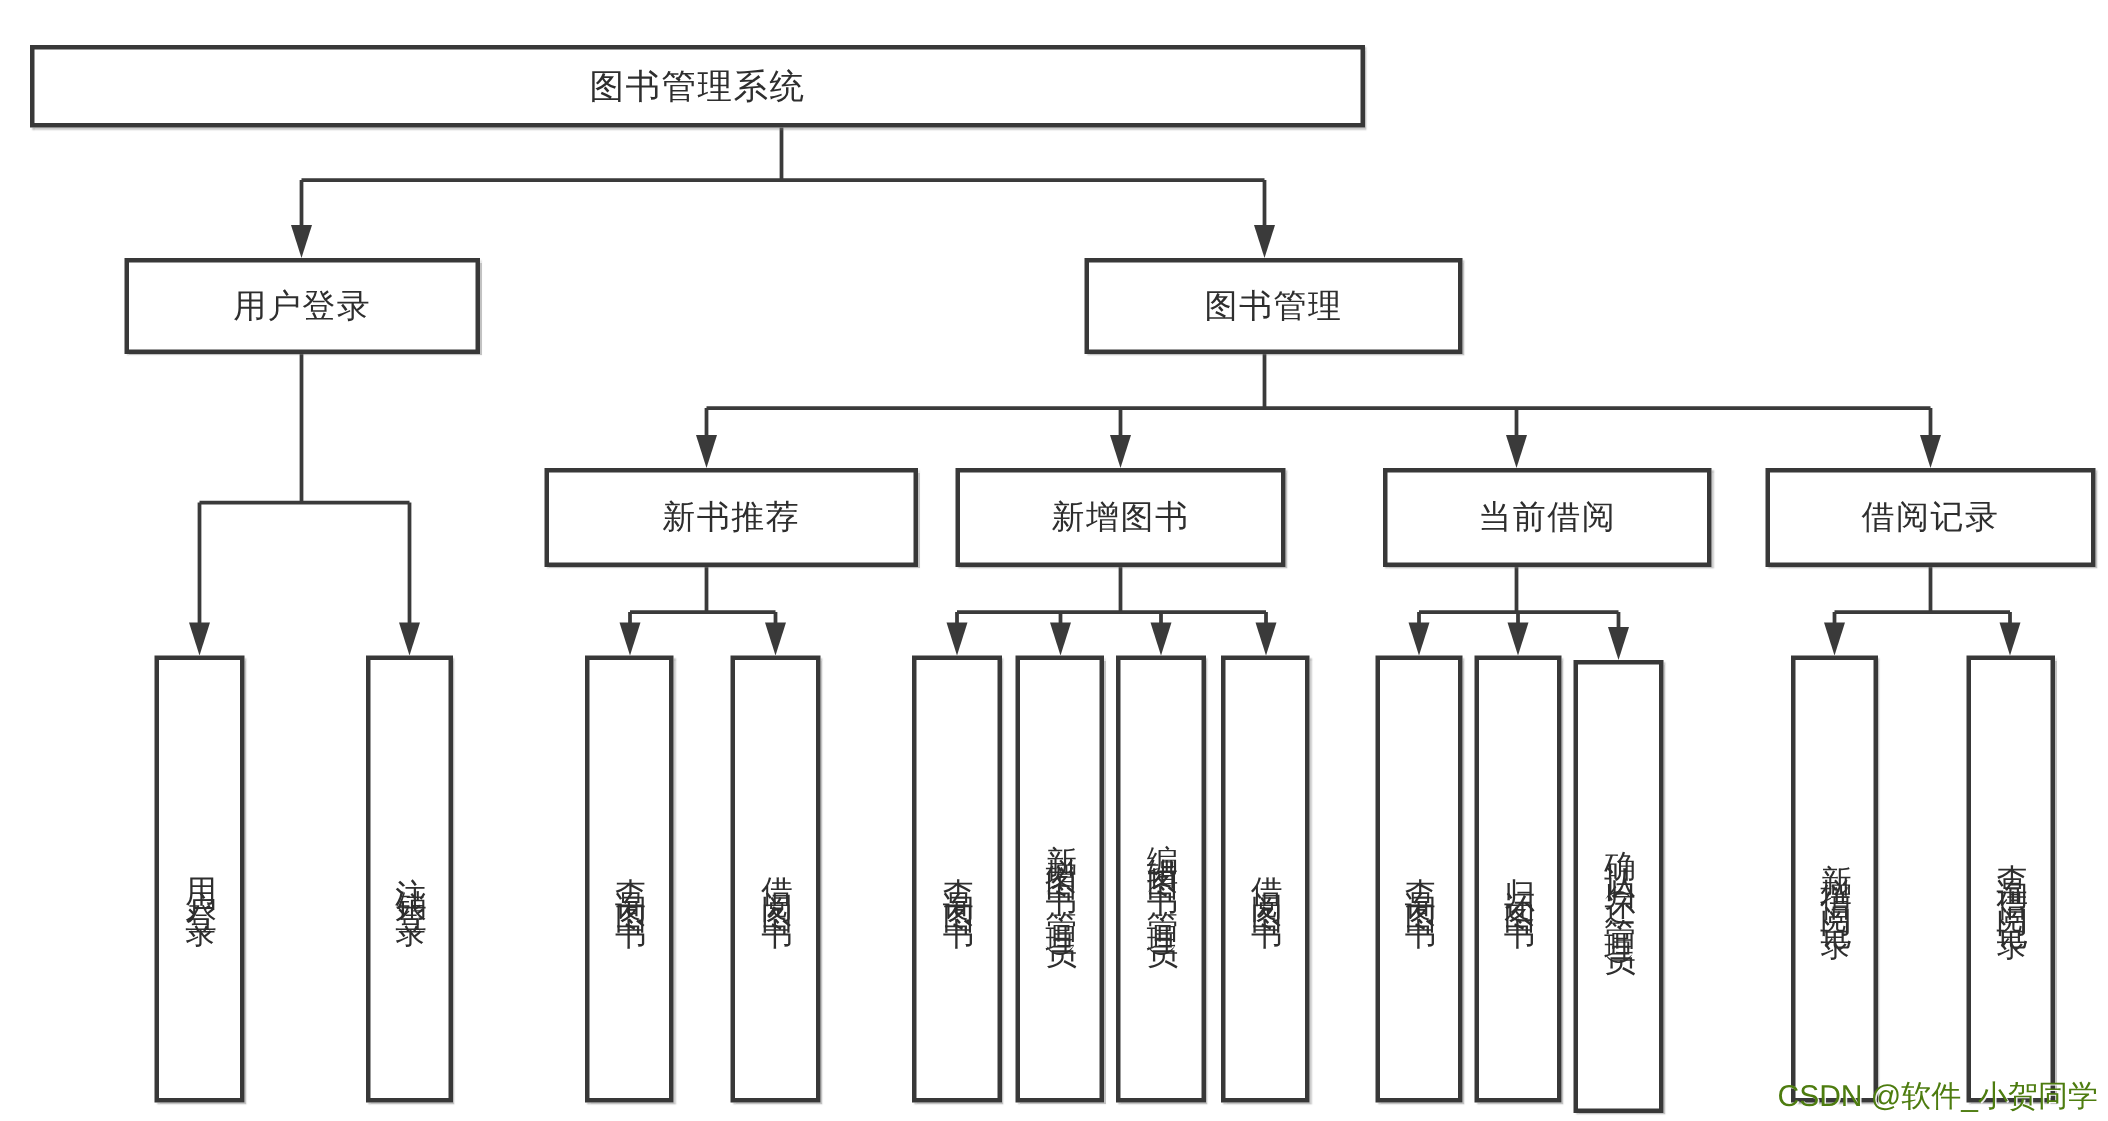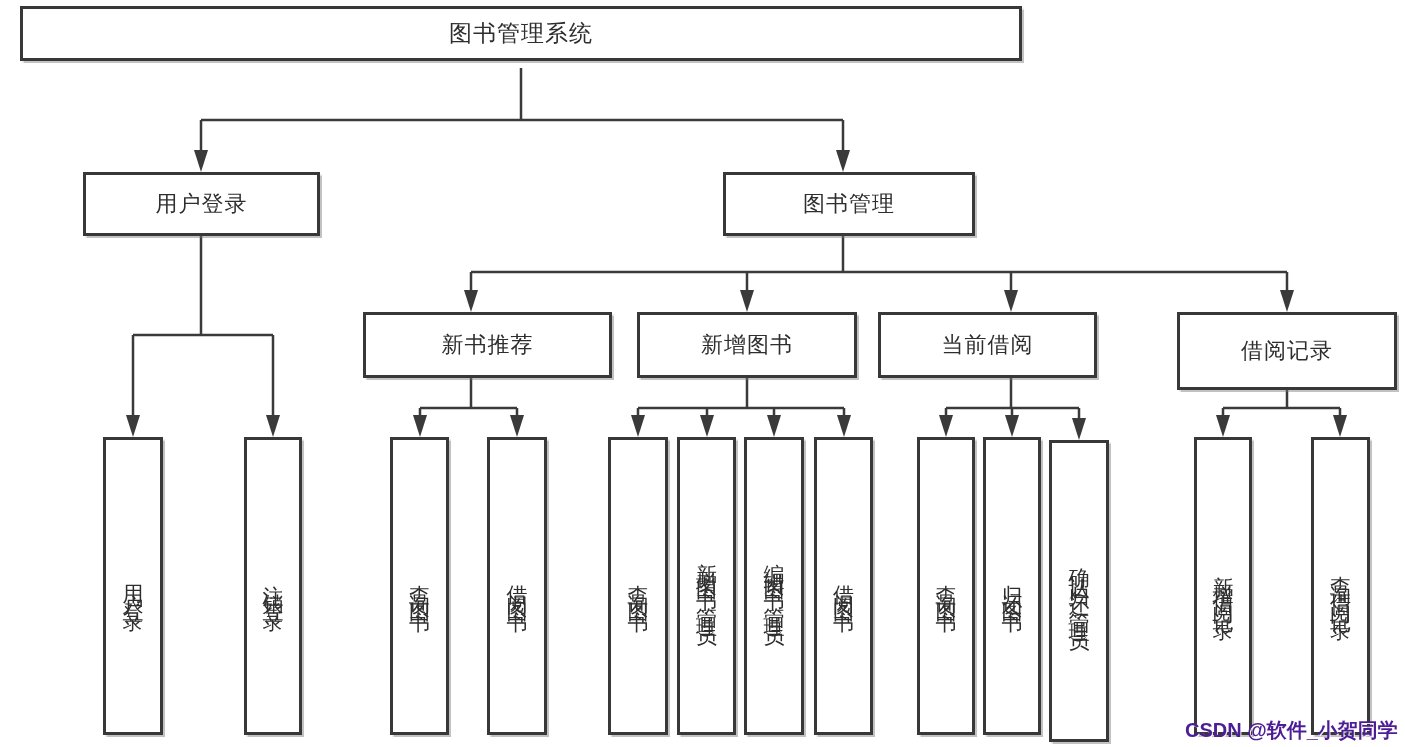--- a/index.html
+++ b/index.html
@@ -36,24 +36,23 @@
     text-orientation:mixed;
     font-size:21px;
     letter-spacing:9px;
     color:#2e2e2e;
   }
   .watermark{
     position:absolute;
     left:1185px;top:717px;
     z-index:3;
     font-size:20px;
-    color:#4c1d95;
+    color:#4d7c0f;
     text-shadow:1px 1px 0 rgba(255,255,255,0.9);
     white-space:nowrap;
-    font-weight:bold;
   }
 </style>
 </head>
 <body>
 
 <div class="canvas">
 
   <svg class="links" width="1405" height="747" viewBox="0 0 1405 747">
     <g stroke="#3a3a3a" stroke-width="2.5" fill="none">
       <path d="M521,68 V120 M201,120 H843 M201,120 V154 M843,120 V154"></path>
@@ -80,41 +79,41 @@
       <polygon points="767,415 781,415 774,437"></polygon>
       <polygon points="837,415 851,415 844,437"></polygon>
       <polygon points="939,415 953,415 946,437"></polygon>
       <polygon points="1005,415 1019,415 1012,437"></polygon>
       <polygon points="1072,418 1086,418 1079,440"></polygon>
       <polygon points="1216,415 1230,415 1223,437"></polygon>
       <polygon points="1333,415 1347,415 1340,437"></polygon>
     </g>
   </svg>
 
-  <div class="box root" style="left:20px;top:6px;width:1002px;height:55px">
+  <div class="box root" style="left:20px;top:30px;width:890px;height:55px">
     <span class="hlabel">图书管理系统</span>
   </div>
 
   <div class="box" style="left:83px;top:172px;width:237px;height:64px">
     <span class="hlabel">用户登录</span>
   </div>
   <div class="box" style="left:723px;top:172px;width:252px;height:64px">
     <span class="hlabel">图书管理</span>
   </div>
 
   <div class="box" style="left:363px;top:312px;width:249px;height:66px">
     <span class="hlabel">新书推荐</span>
   </div>
   <div class="box" style="left:637px;top:312px;width:220px;height:66px">
     <span class="hlabel">新增图书</span>
   </div>
-  <div class="box" style="left:878px;top:312px;width:219px;height:66px">
+  <div class="box" style="left:922px;top:312px;width:219px;height:66px">
     <span class="hlabel">当前借阅</span>
   </div>
-  <div class="box" style="left:1177px;top:312px;width:220px;height:78px">
+  <div class="box" style="left:1177px;top:312px;width:220px;height:66px">
     <span class="hlabel">借阅记录</span>
   </div>
 
   <div class="box vbox" style="left:103px;width:60px">
     <span class="vlabel">用户登录</span>
   </div>
   <div class="box vbox" style="left:244px;width:58px">
     <span class="vlabel">注销登录</span>
   </div>
 

